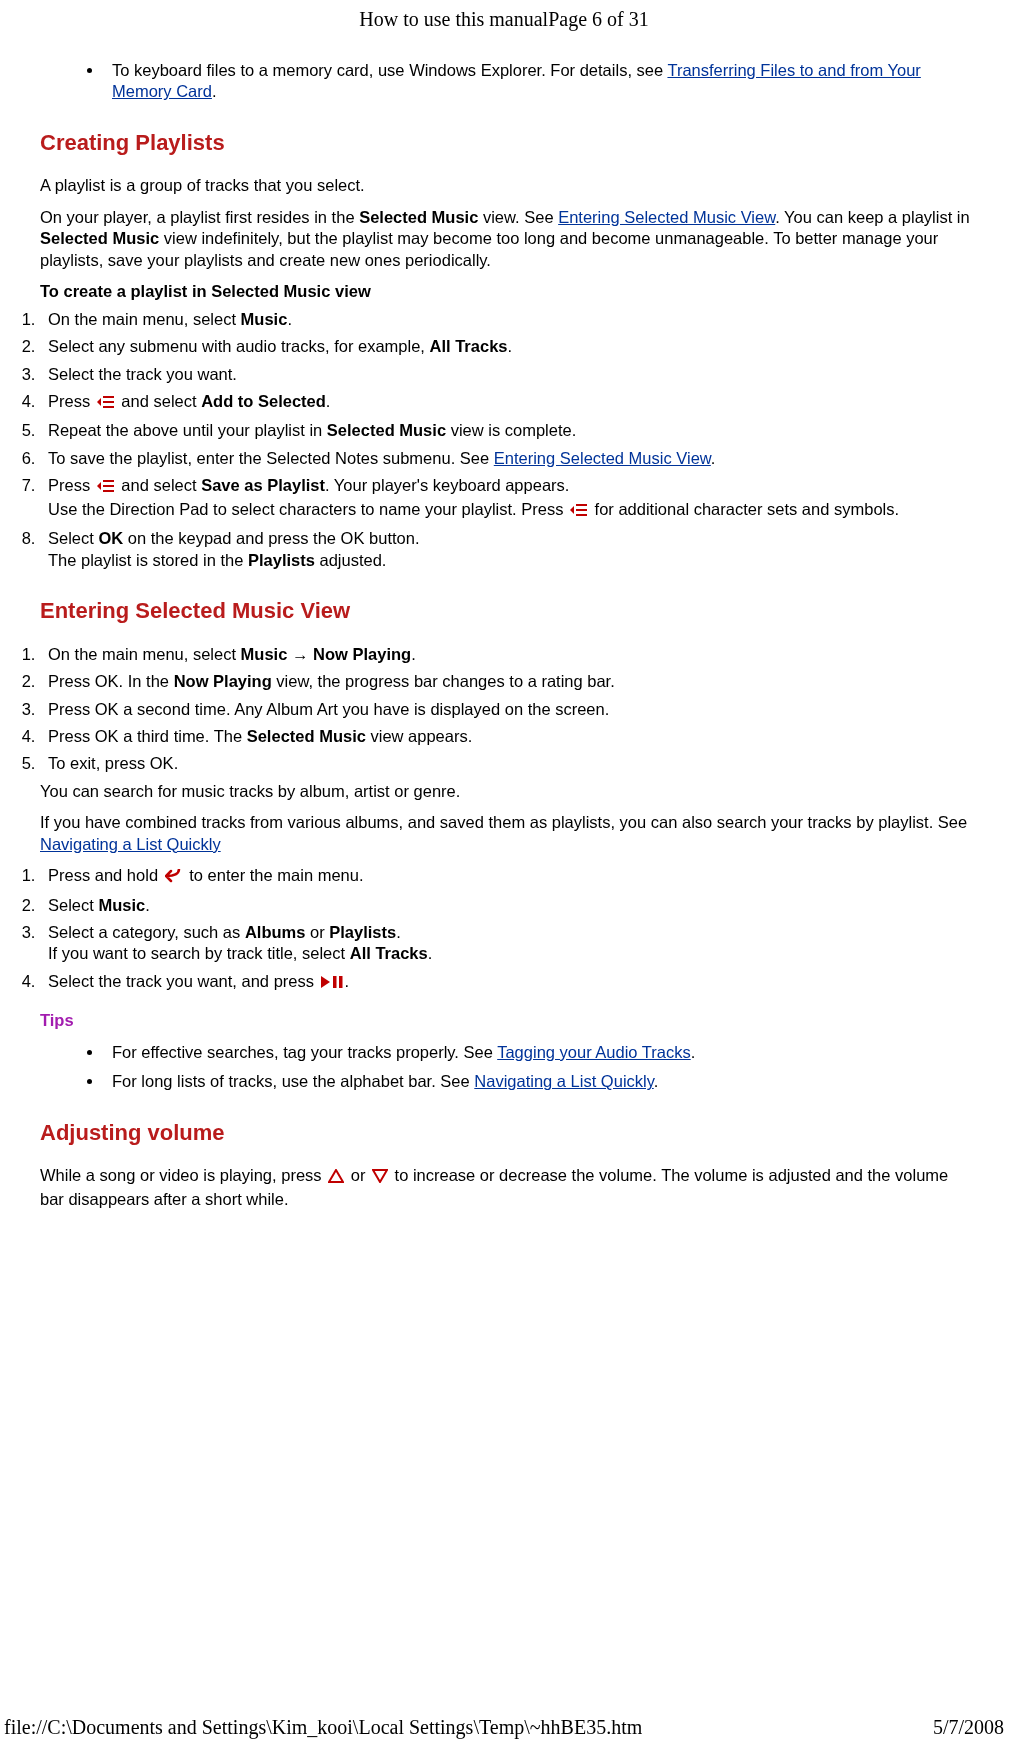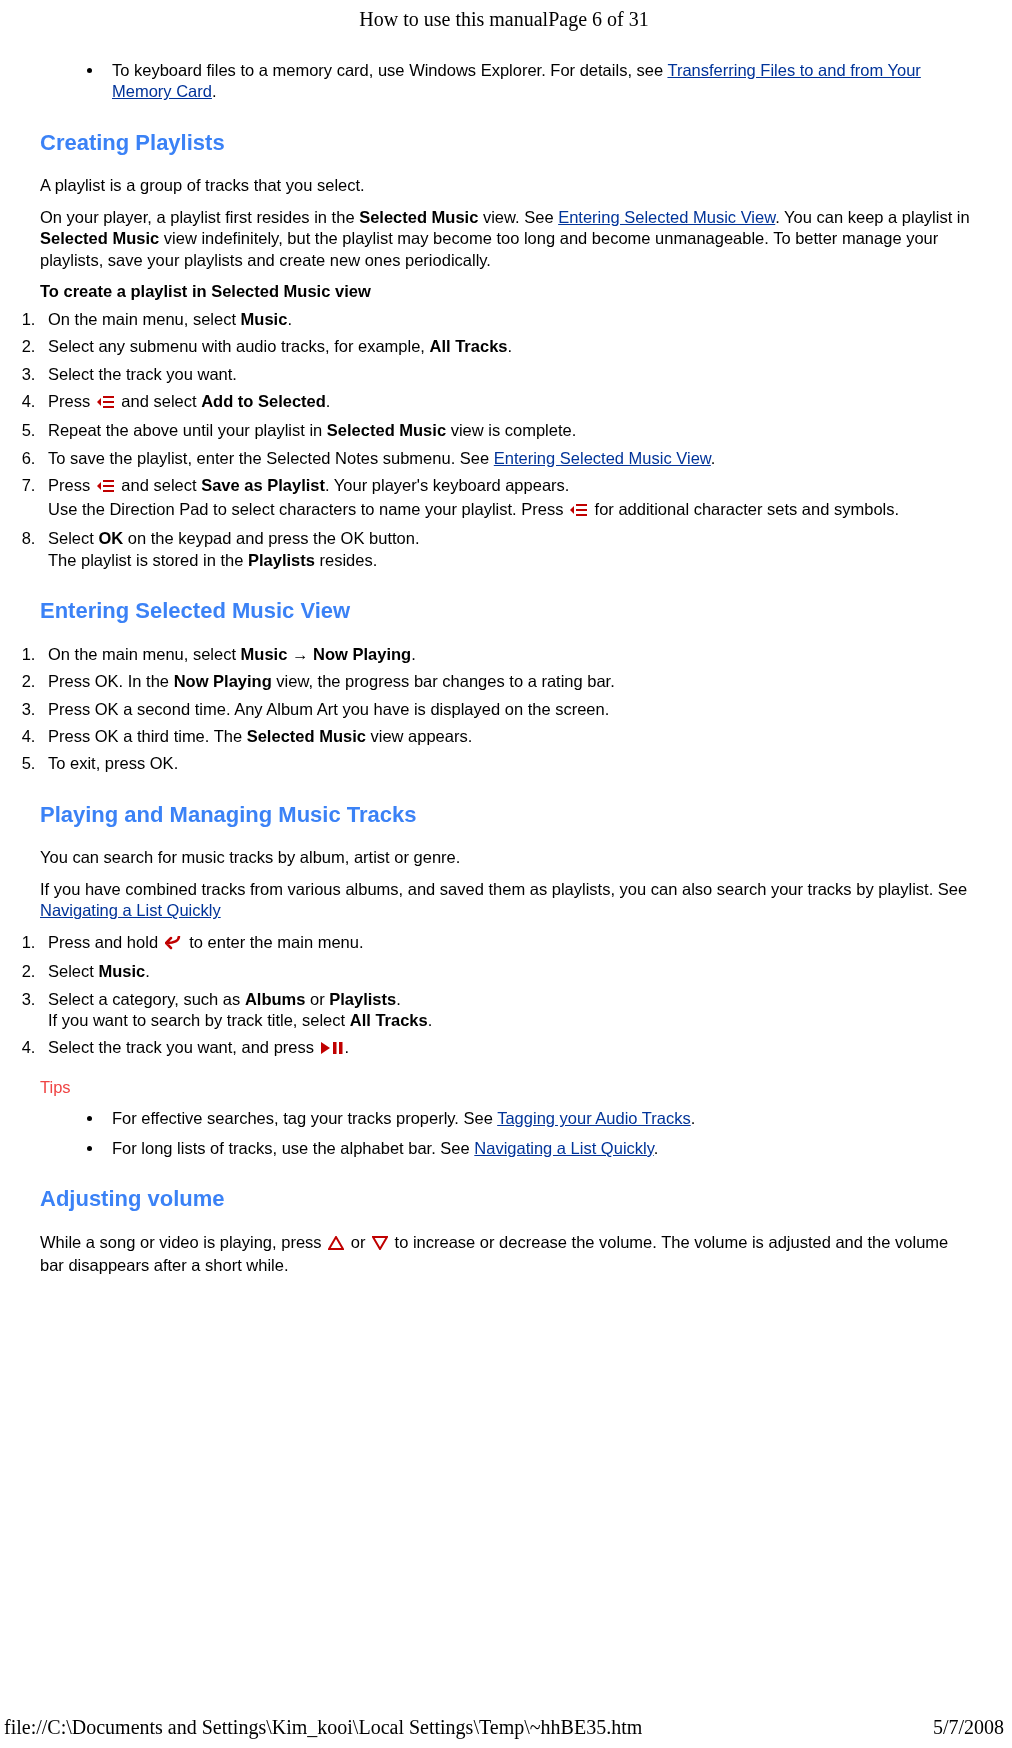--- a/index.html
+++ b/index.html
@@ -27,30 +27,30 @@
       position: absolute;
       bottom: 8px;
       left: 4px;
       right: 8px;
       display: flex;
       justify-content: space-between;
       font-family: "Times New Roman", Times, serif;
       font-size: 20px;
     }
     h2.section {
-      color: #3b82f6;
+      color: #b91c1c;
       font-size: 22px;
       font-weight: bold;
       margin-top: 26px;
       margin-bottom: 18px;
     }
     h3.sub {
-      color: #ef4444;
+      color: #a21caf;
       font-size: 16.5px;
-      font-weight: normal;
+      font-weight: bold;
       margin-top: 16px;
       margin-bottom: 10px;
     }
     p { margin-bottom: 10px; }
     p.howto { font-weight: bold; margin-top: 4px; margin-bottom: 6px; }
     ol { list-style: decimal; margin-bottom: 6px; }
     ol li { padding-left: 8px; margin-bottom: 6px; }
     ul.bullets { list-style: disc; margin-left: 64px; margin-bottom: 6px; }
     ul.bullets li { padding-left: 8px; margin-bottom: 8px; }
     .link { color: #003399; text-decoration: underline; cursor: pointer; }
@@ -99,34 +99,33 @@
             <rect x="6" y="1" width="11" height="2" fill="#c00000"></rect>
             <rect x="6" y="6" width="11" height="2" fill="#c00000"></rect>
             <rect x="6" y="11" width="11" height="2" fill="#c00000"></rect>
             <path d="M0 7 L4 3 L4 11 Z" fill="#c00000"></path>
           </svg></span><span> and select </span><b>Save as Playlist</b><span>. Your player's keyboard appears.</span><br><span>Use the Direction Pad to select characters to name your playlist. Press </span><span class="icon-svg"><svg width="18" height="14" viewBox="0 0 18 14">
             <rect x="6" y="1" width="11" height="2" fill="#c00000"></rect>
             <rect x="6" y="6" width="11" height="2" fill="#c00000"></rect>
             <rect x="6" y="11" width="11" height="2" fill="#c00000"></rect>
             <path d="M0 7 L4 3 L4 11 Z" fill="#c00000"></path>
           </svg></span><span> for additional character sets and symbols.</span></li>
-    <li><span>Select </span><b>OK</b><span> on the keypad and press the OK button.</span><br><span>The playlist is stored in the </span><b>Playlists</b><span> resides.</span></li>
+    <li><span>Select </span><b>OK</b><span> on the keypad and press the OK button.</span><br><span>The playlist is stored in the </span><b>Playlists</b><span> adjusted.</span></li>
   </ol>
 
   <h2 class="section">Entering Selected Music View</h2>
 
   <ol>
     <li><span>On the main menu, select </span><b>Music</b><span> → </span><b>Now Playing</b><span>.</span></li>
     <li><span>Press OK. In the </span><b>Now Playing</b><span> view, the progress bar changes to a rating bar.</span></li>
     <li><span>Press OK a second time. Any Album Art you have is displayed on the screen.</span></li>
     <li><span>Press OK a third time. The </span><b>Selected Music</b><span> view appears.</span></li>
     <li><span>To exit, press OK.</span></li>
   </ol>
 
-  <h2 class="section">Playing and Managing Music Tracks</h2>
 
   <p>You can search for music tracks by album, artist or genre.</p>
   <p>
     <span>If you have combined tracks from various albums, and saved them as playlists, you can also search your tracks by playlist. See </span><span class="link">Navigating a List Quickly</span>
   </p>
 
   <ol>
     <li><span>Press and hold </span><span class="icon-svg"><svg width="18" height="14" viewBox="0 0 18 14">
             <path d="M6 2 L1 7 L6 12 M1 7 Q14 7 14 0" stroke="#c00000" stroke-width="2.5" fill="none" stroke-linecap="round"></path>
           </svg></span><span> to enter the main menu.</span></li>

